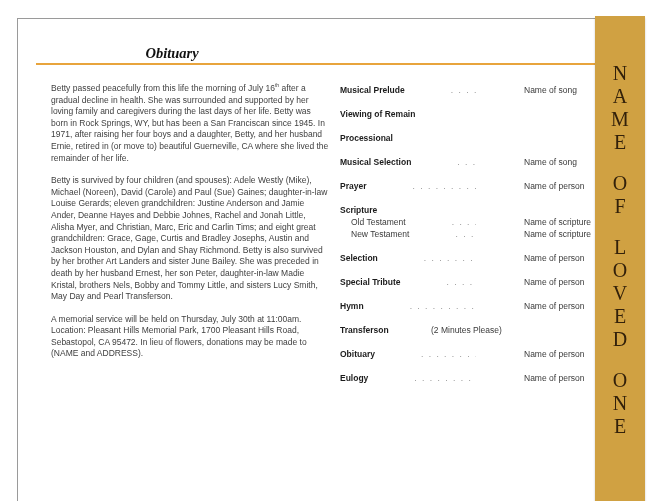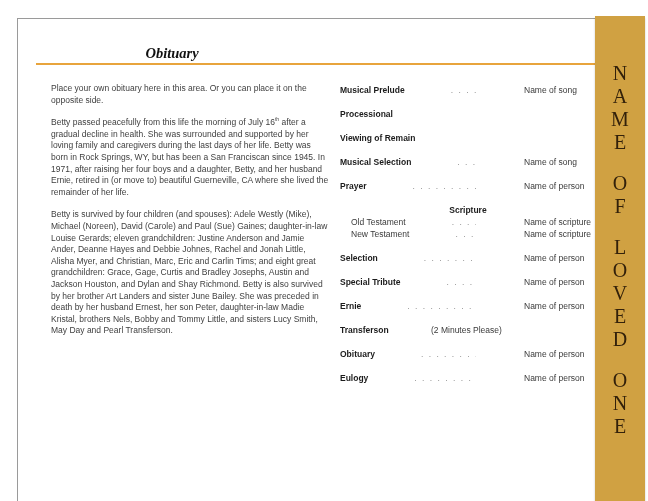--- a/index.html
+++ b/index.html
@@ -18,51 +18,51 @@
   .obituary-col sup{font-size:0.6em;vertical-align:super;line-height:0;}
   .service-col{position:absolute;left:322px;top:66px;width:256px;font-size:8.5px;color:#3a3a3a;}
   .srow{display:flex;align-items:baseline;line-height:11px;margin-bottom:13px;gap:40px;}
   .slabel{font-weight:700;color:#1c1c1c;white-space:nowrap;}
   .slabel.plain{font-weight:400;color:#3a3a3a;padding-left:11px;}
   .snote{color:#3a3a3a;white-space:pre;}
   .dots{flex:1;overflow:hidden;white-space:nowrap;color:#8f8f8f;margin:0 8px 0 6px;letter-spacing:1.5px;}
   .dots::after{content:". . . . . . . . . . . . . . . . . . . . . . . . . . . . . . . . . . . . . . . . . . . . . .";}
   .svalue{width:72px;flex-shrink:0;color:#3a3a3a;white-space:nowrap;}
   .sgroup{margin-bottom:13px;}
-  .sgroup .srow{margin-bottom:1px;justify-content:center;}
+  .sgroup .srow{margin-bottom:1px;}
   .name-bar{position:absolute;left:595px;top:0;width:50px;height:489px;background:#D0A142;
             display:flex;flex-direction:column;align-items:center;padding-top:46px;box-sizing:border-box;
             font-family:"Liberation Serif","DejaVu Serif",serif;color:#33210A;
             box-shadow:0 2px 2px rgba(0,0,0,0.2);}
   .vletter{font-size:20px;line-height:23px;font-weight:400;}
   .wgap{height:18px;}
 </style>
 </head>
 <body>
 
 <div class="canvas">
   <div class="page">
     <div class="header left">Obituary</div>
     <div class="gold-rule" style="background: rgb(232, 164, 60);"></div>
     <div class="obituary-col" id="obituary-col">
-        <p class="para"><span>Place your own obituary here in this area. Or you can place it on the opposite side.</span></p>
         <p class="para"><span>Betty passed peacefully from this life the morning of July 16</span><sup>th</sup><span> after a gradual decline in health.  She was surrounded and supported by her loving family and caregivers during the last days of her life.  Betty was born in Rock Springs, WY, but has been a San Franciscan since 1945.  In 1971, after raising her four boys and a daughter, Betty, and her husband Ernie, retired in (or move to) beautiful Guerneville, CA where she lived the remainder of her life.</span></p>
         <p class="para"><span>Betty is survived by four children (and spouses): Adele Westly (Mike), Michael (Noreen), David (Carole) and Paul (Sue) Gaines;  daughter-in-law Louise Gerards;  eleven grandchildren: Justine Anderson and Jamie Ander, Deanne Hayes and Debbie Johnes, Rachel and Jonah Little, Alisha Myer, and Christian, Marc, Eric and Carlin Tims;  and eight great grandchildren: Grace, Gage, Curtis and Bradley Josephs, Austin and Jackson Houston, and Dylan and Shay Richmond.  Betty is also survived by her brother Art Landers and sister June Bailey.  She was preceded in death by her husband Ernest, her son Peter, daughter-in-law Madie Kristal, brothers Nels, Bobby and Tommy Little, and sisters Lucy Smith, May Day and Pearl Transferson.</span></p>
+        <p class="para"><span>A memorial service will be held on Thursday, July 30th at 11:00am.  Location:  Pleasant Hills Memorial Park, 1700 Pleasant Hills Road, Sebastopol, CA 95472.  In lieu of flowers, donations may be made to (NAME and ADDRESS).</span></p>
       </div>
     <div class="service-col" id="service-col">
         <div class="srow">
           <span class="slabel">Musical Prelude</span>
           <span class="dots"></span>
           <span class="svalue">Name of song</span>
         </div>
         <div class="srow">
-          <span class="slabel">Processional</span>
+          <span class="slabel">Viewing of Remain</span>
         </div>
         <div class="srow">
-          <span class="slabel">Viewing of Remain</span>
+          <span class="slabel">Processional</span>
         </div>
         <div class="srow">
           <span class="slabel">Musical Selection</span>
           <span class="dots"></span>
           <span class="svalue">Name of song</span>
         </div>
         <div class="srow">
           <span class="slabel">Prayer</span>
           <span class="dots"></span>
           <span class="svalue">Name of person</span>
@@ -86,21 +86,21 @@
           <span class="slabel">Selection</span>
           <span class="dots"></span>
           <span class="svalue">Name of person</span>
         </div>
         <div class="srow">
           <span class="slabel">Special Tribute</span>
           <span class="dots"></span>
           <span class="svalue">Name of person</span>
         </div>
         <div class="srow">
-          <span class="slabel">Ernie</span>
+          <span class="slabel">Hymn</span>
           <span class="dots"></span>
           <span class="svalue">Name of person</span>
         </div>
         <div class="srow">
           <span class="slabel">Transferson</span>
           <span class="snote"> (2 Minutes Please)</span>
         </div>
         <div class="srow">
           <span class="slabel">Obituary</span>
           <span class="dots"></span>

